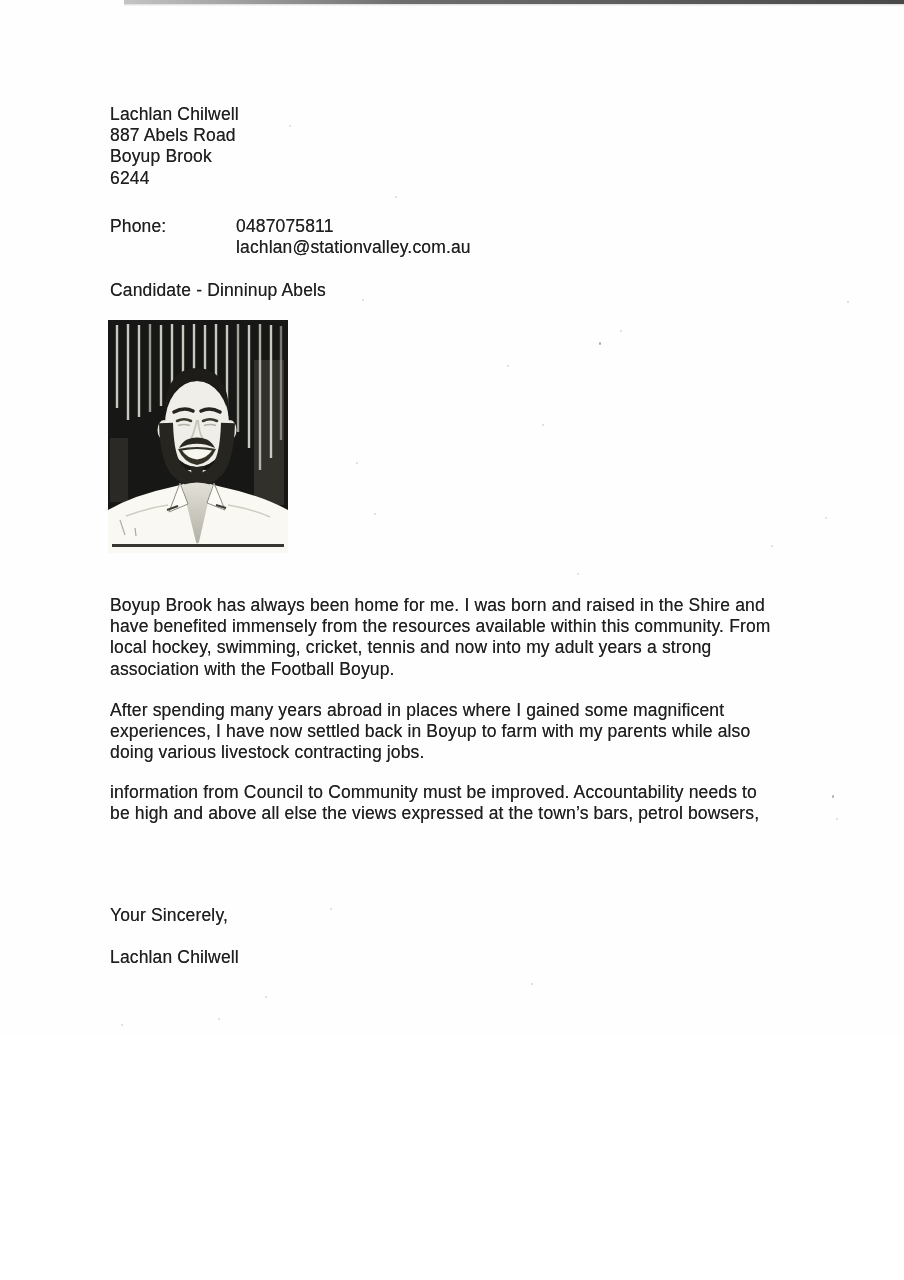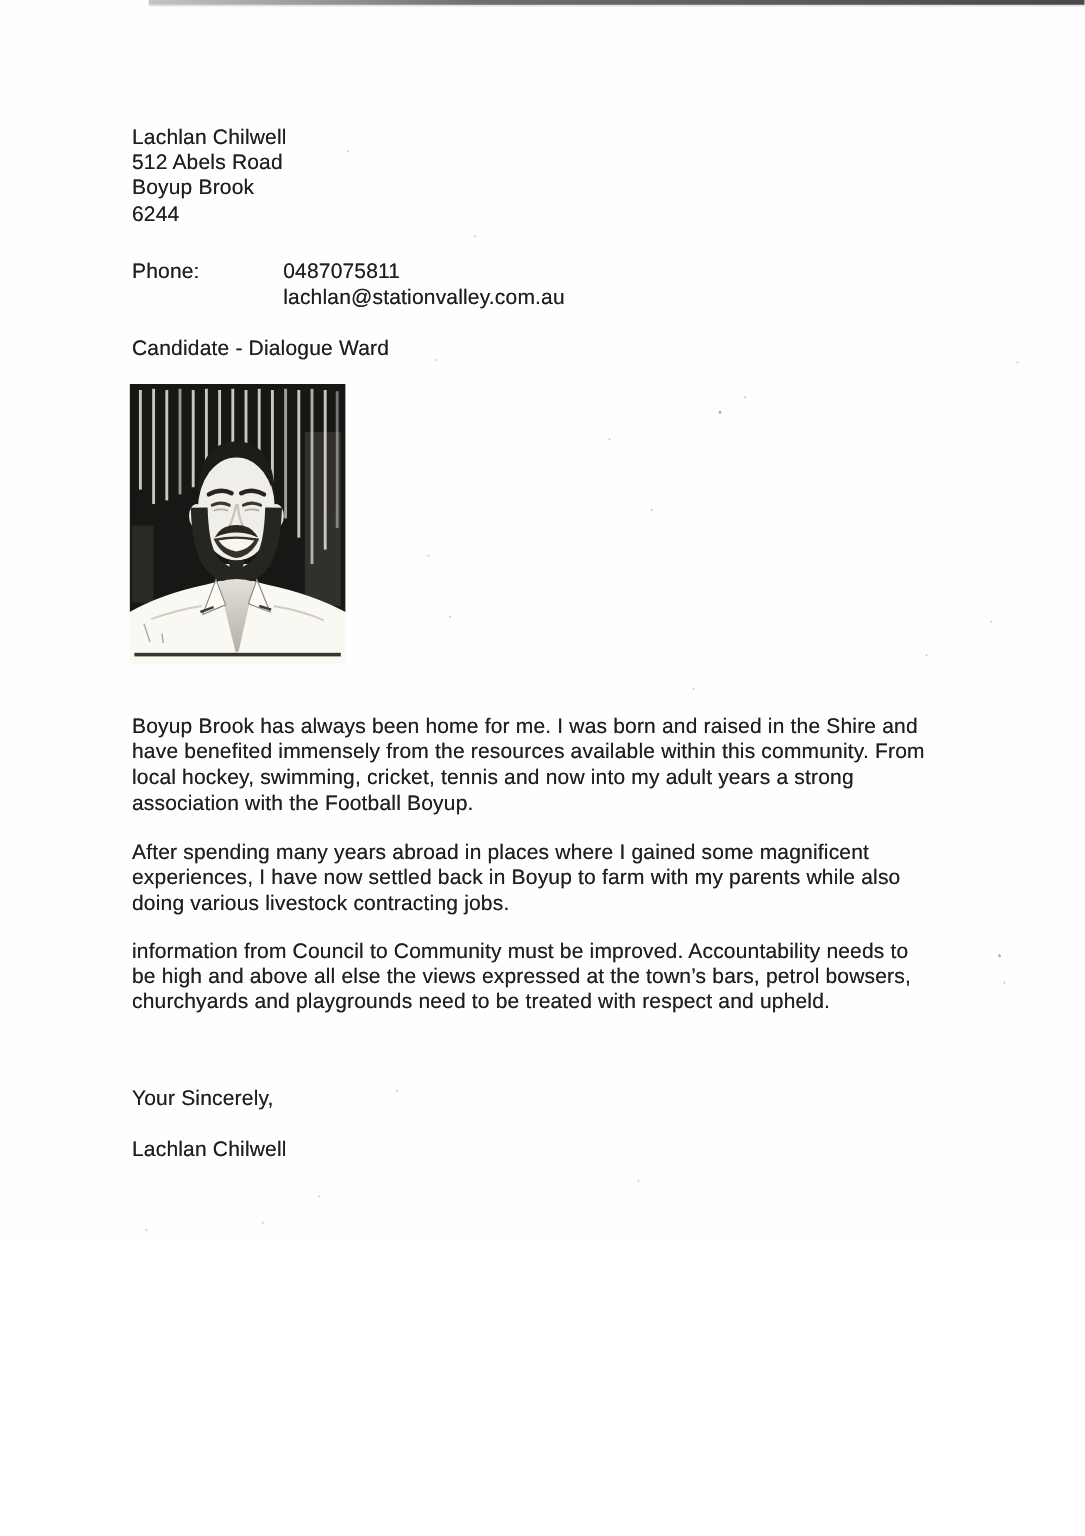--- a/index.html
+++ b/index.html
@@ -43,31 +43,31 @@
 </style>
 </head>
 <body>
 
 <div class="page">
 
   <div class="scan-top"></div>
 
   <div class="txt sender">
     <div>Lachlan Chilwell</div>
-    <div>512 Abels Road</div>
+    <div>887 Abels Road</div>
     <div>Boyup Brook</div>
     <div>6244</div>
   </div>
 
   <div class="txt phone-row">
     <span class="lbl">Phone:</span><span>0487075811</span>
   </div>
   <div class="txt email u">lachlan@stationvalley.com.au</div>
 
-  <div class="txt heading u">Candidate - Dialogue Ward</div>
+  <div class="txt heading u">Candidate - Dinninup Abels</div>
 
   <div class="photo" role="img" aria-label="Black and white portrait photo of a smiling bearded man in an open-collared white shirt in front of a dark vertically striped wall">
     <svg viewBox="0 0 180 233" width="180" height="233">
       <defs>
         <linearGradient id="chestG" x1="0" y1="0" x2="0" y2="1">
           <stop offset="0" stop-color="#e3e1d8"></stop>
           <stop offset="1" stop-color="#b3b1a6"></stop>
         </linearGradient>
       </defs>
 
@@ -146,21 +146,20 @@
 
   <div class="txt para-2">
     <div>After spending many years abroad in places where I gained some magnificent</div>
     <div>experiences, I have now settled back in Boyup to farm with my parents while also</div>
     <div>doing various livestock contracting jobs.</div>
   </div>
 
   <div class="txt para-3">
     <div>information from Council to Community must be improved. Accountability needs to</div>
     <div>be high and above all else the views expressed at the town’s bars, petrol bowsers,</div>
-    <div>churchyards and playgrounds need to be treated with respect and upheld.</div>
   </div>
 
   <div class="txt valediction">Your Sincerely,</div>
   <div class="txt signature">Lachlan Chilwell</div>
 
   <i class="sp" style="left:289px;top:125px"></i>
   <i class="sp" style="left:395px;top:196px"></i>
   <i class="sp" style="left:362px;top:299px"></i>
   <i class="sp" style="left:847px;top:301px"></i>
   <i class="sp" style="left:620px;top:330px"></i>

